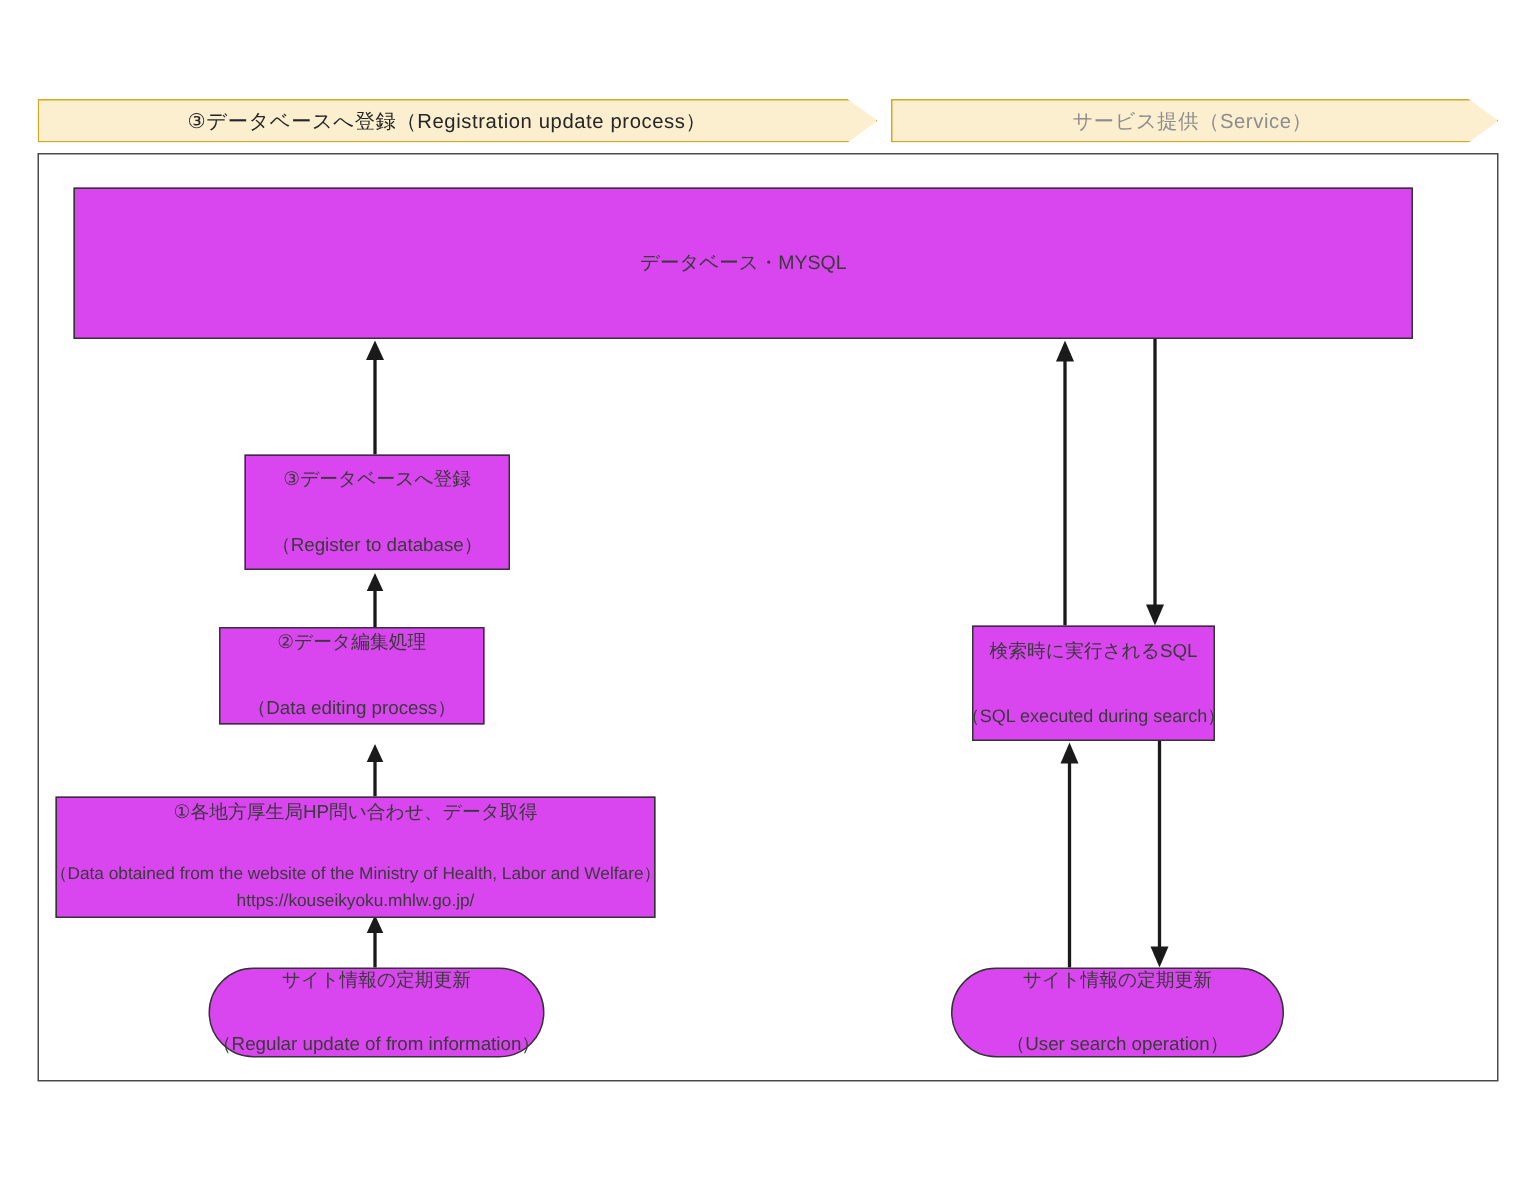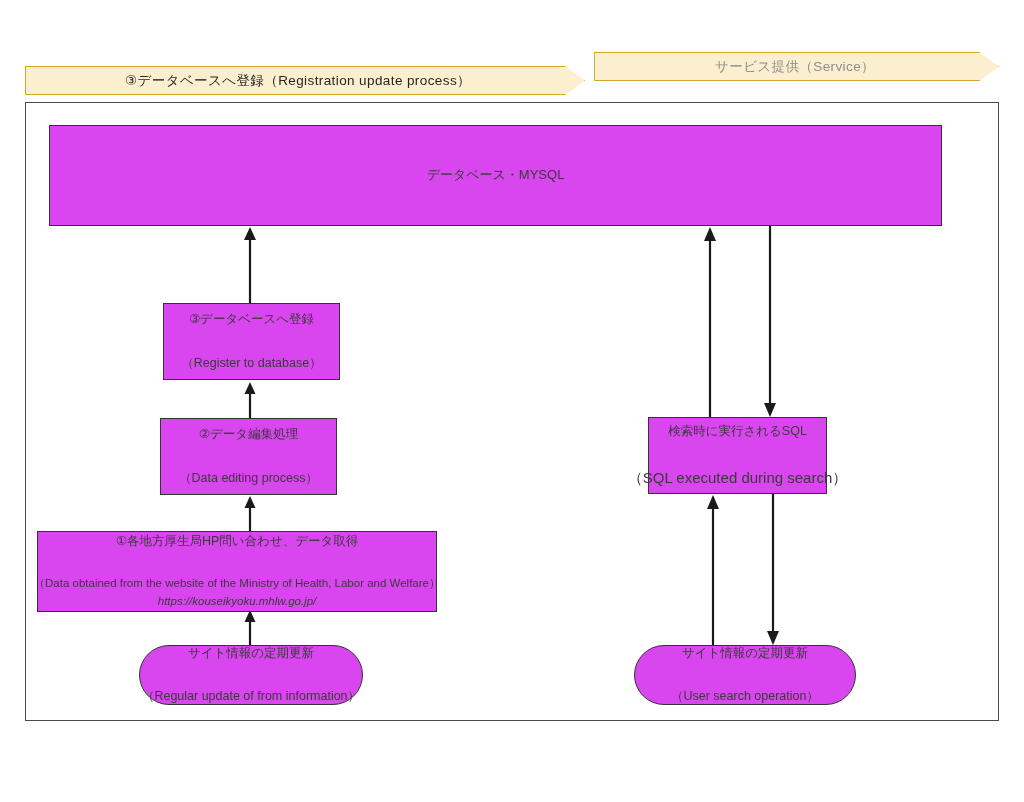--- a/index.html
+++ b/index.html
@@ -34,21 +34,21 @@
   .banner-label {
     font-size: 13.5px;
     letter-spacing: 0.4px;
     white-space: nowrap;
     padding-right: 14px;
   }
   .banner-label.dark { color: #262626; }
   .banner-label.grey { color: #8d8d8d; }
 
   #banner-registration { left: 25px;  top: 66px; width: 560px; }
-  #banner-service      { left: 594px; top: 52px; width: 405px; padding-left: 11px; }
+  #banner-service      { left: 594px; top: 66px; width: 405px; padding-left: 11px; }
 
   
   #outer-frame {
     position: absolute;
     left: 25px;
     top: 102px;
     width: 974px;
     height: 619px;
     border: 1.6px solid #4a4a4a;
     box-sizing: border-box;
@@ -73,29 +73,29 @@
   .node .l2 { font-size: 12.5px; line-height: 1.55; white-space: nowrap; margin-top: 24px; }
   .node .l3 { font-size: 11.5px; line-height: 1.55; white-space: nowrap; }
 
   .stadium {
     border-radius: 40px;
   }
 
   #node-database   { left: 49px;  top: 125px; width: 893px; height: 101px; }
   #node-database .l1 { font-size: 13px; }
   #node-register   { left: 163px; top: 303px; width: 177px; height: 77px; }
-  #node-editing    { left: 160px; top: 418px; width: 177px; height: 77px; }
+  #node-editing    { left: 146px; top: 418px; width: 177px; height: 65px; }
   #node-acquire    { left: 37px;  top: 531px; width: 400px; height: 81px; }
   #node-acquire .l1 { font-size: 12.5px; }
   #node-acquire .l2 { font-size: 11.5px; }
-  #node-acquire .l3 { font-size: 11.5px; font-style: italic; }
+  #node-acquire .l3 { font-size: 11.5px; }
   #node-regular-update { left: 139px; top: 645px; width: 224px; height: 60px; }
-  #node-sql        { left: 648px; top: 417px; width: 179px; height: 77px; }
+  #node-sql        { left: 648px; top: 417px; width: 162px; height: 77px; }
   #node-sql .l1 { font-size: 12.5px; }
-  #node-sql .l2 { font-size: 15px; }
+  #node-sql .l2 { font-size: 12px; }
   #node-user-search{ left: 634px; top: 645px; width: 222px; height: 60px; }
 
   
   .conn {
     position: absolute;
     z-index: 2;
   }
   .conn svg { display: block; overflow: visible; }
 </style>
 </head>

